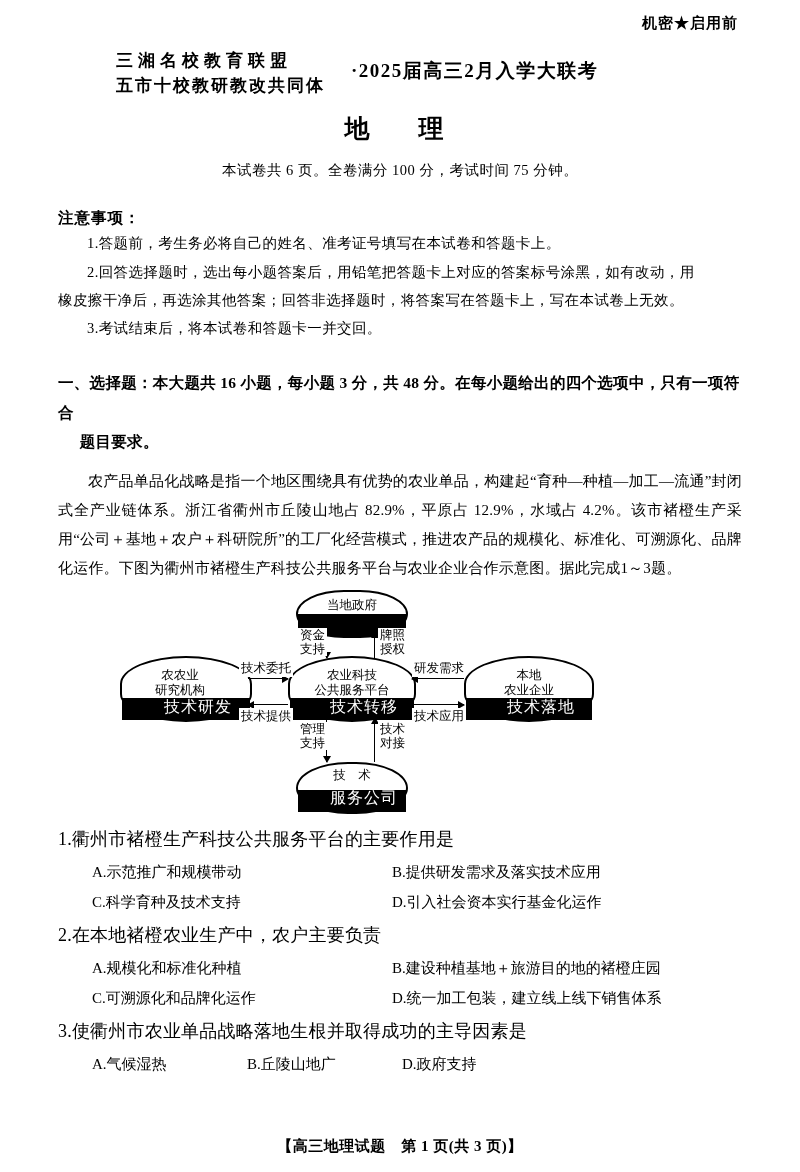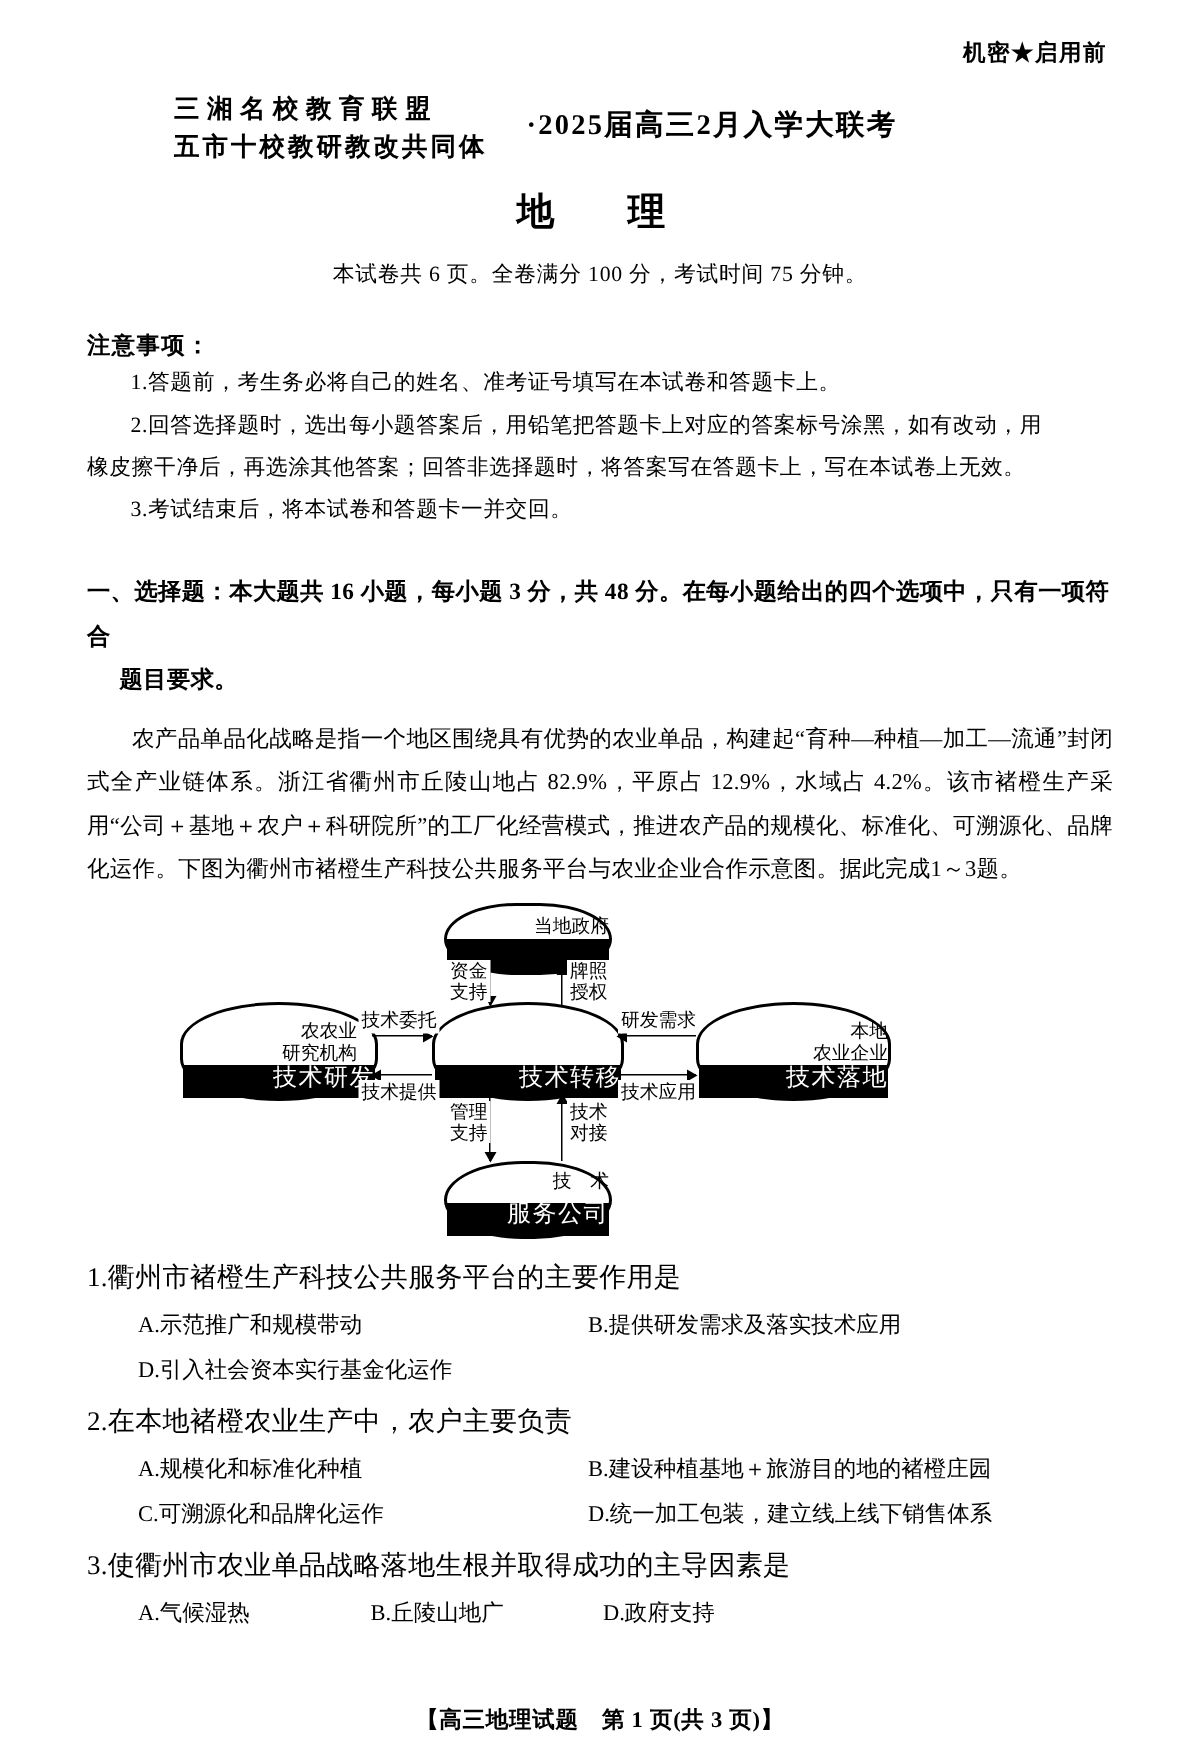--- a/index.html
+++ b/index.html
@@ -13,21 +13,21 @@
     font-family: "Liberation Serif", "DejaVu Serif", serif;
     color: #000000;
     position: relative;
     overflow: hidden;
   }
   .page {
     width: 800px;
     height: 1172px;
     position: relative;
     box-sizing: border-box;
-    padding: 12px 58px;
+    padding: 0 58px;
   }
   .secret-line {
     text-align: right;
     font-size: 15px;
     font-weight: bold;
     letter-spacing: 1px;
     padding-top: 14px;
     padding-right: 4px;
   }
   .head-row {
@@ -147,21 +147,21 @@
     position: absolute;
     left: 0; right: 0; bottom: 0;
     height: 22px;
     background: #000;
     border-radius: 0 0 50%/100% 50%/100%;
   }
   .lbl {
     position: absolute;
     font-size: 12.5px;
     line-height: 1.25;
-    text-align: right;
+    text-align: center;
     white-space: nowrap;
   }
   .lbl.white {
     color: #fff;
     font-size: 16px;
     letter-spacing: 1px;
     margin-left: 24px;
   }
   .arrow-h {
     position: absolute;
@@ -253,20 +253,21 @@
       </div>
 
       <div class="disc" style="left:0px; top:66px; width:128px; height:62px;">
         <div class="inner"></div>
         <div class="lbl" style="left:0; right:12px; top:10px;">农农业<br>研究机构</div>
         <div class="lbl white" style="left:0; right:0; bottom:3px;">技术研发</div>
       </div>
 
       <div class="disc" style="left:168px; top:66px; width:124px; height:62px;">
         <div class="inner"></div>
+        <div class="lbl" style="left:0; right:0; top:10px;">农业科技<br>公共服务平台</div>
         <div class="lbl white" style="left:0; right:0; bottom:3px;">技术转移</div>
       </div>
 
       <div class="disc" style="left:344px; top:66px; width:126px; height:62px;">
         <div class="inner"></div>
         <div class="lbl" style="left:0; right:0; top:10px;">本地<br>农业企业</div>
         <div class="lbl white" style="left:0; right:0; bottom:3px;">技术落地</div>
       </div>
 
       <div class="disc" style="left:176px; top:172px; width:108px; height:48px;">
@@ -302,20 +303,21 @@
 
     <div>
       <div class="q-stem">
         <span>1.</span><span>衢州市褚橙生产科技公共服务平台的主要作用是</span>
       </div>
       <div class="opt-row opt-2col">
         <div class="opt">A.示范推广和规模带动</div>
         <div class="opt">B.提供研发需求及落实技术应用</div>
       </div>
       <div class="opt-row opt-2col">
+        <div class="opt">C.科学育种及技术支持</div>
         <div class="opt">D.引入社会资本实行基金化运作</div>
       </div>
     </div>
 
     <div>
       <div class="q-stem">
         <span>2.</span><span>在本地褚橙农业生产中，农户主要负责</span>
       </div>
       <div class="opt-row opt-2col">
         <div class="opt">A.规模化和标准化种植</div>

